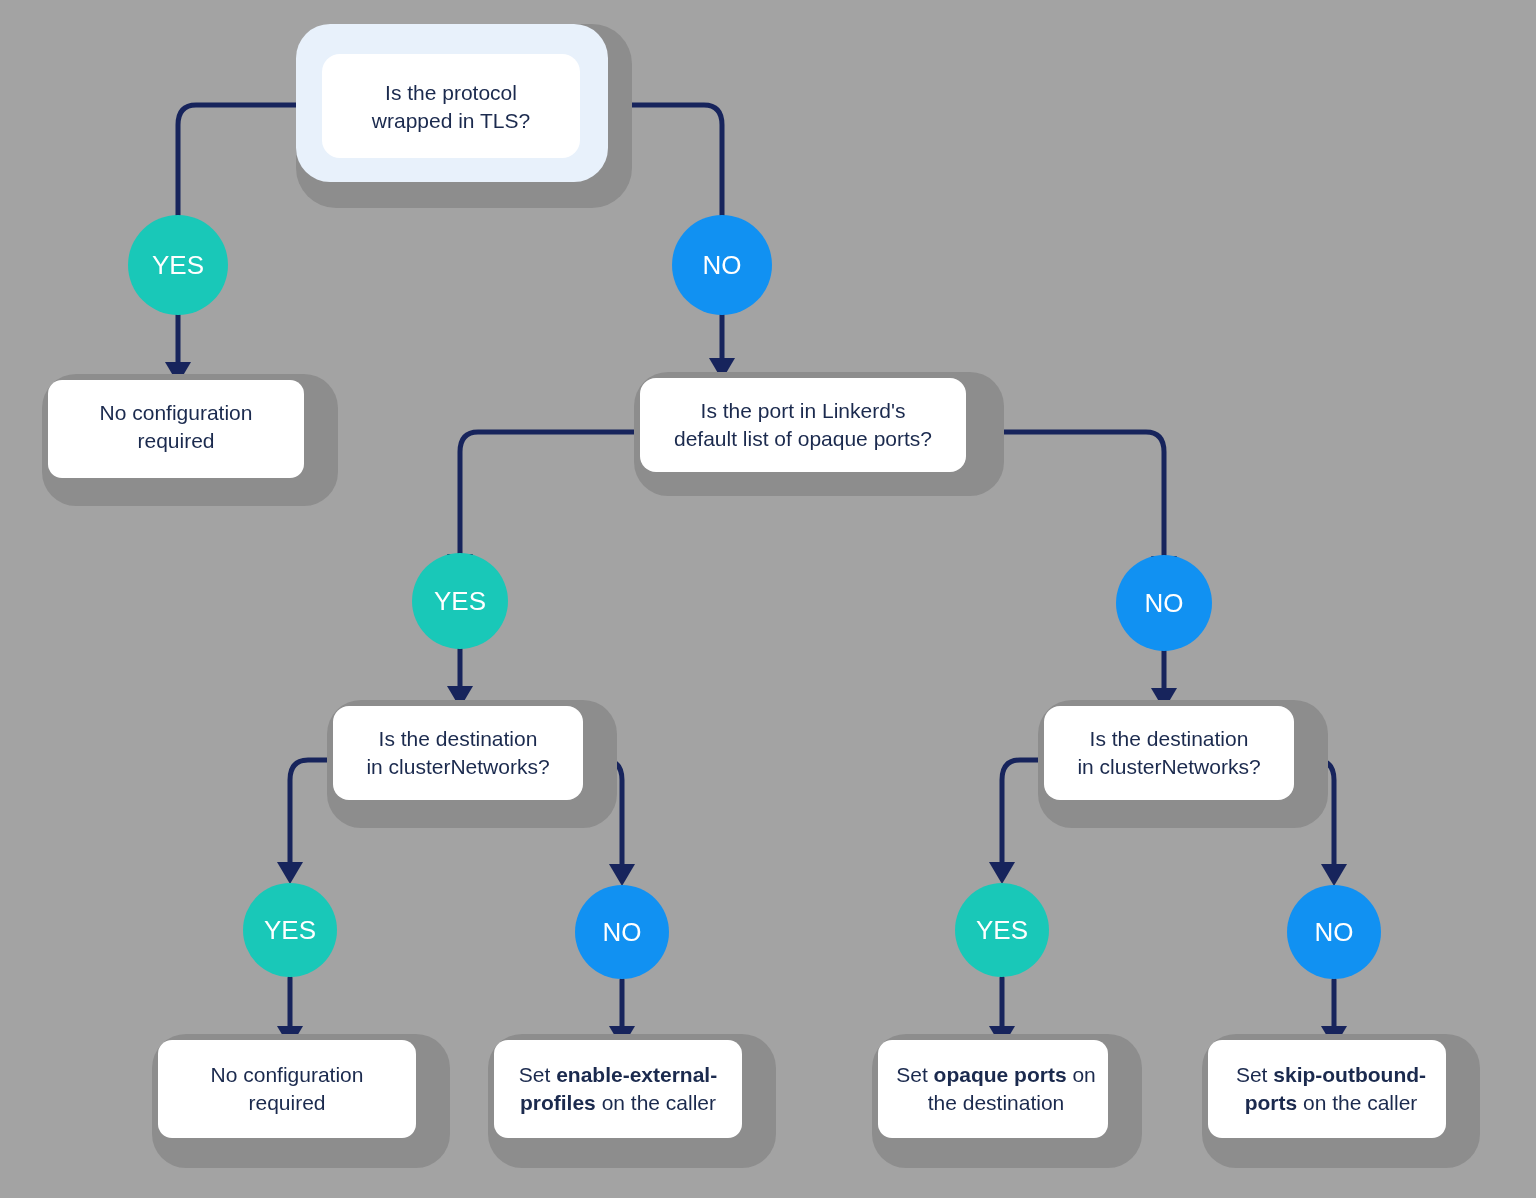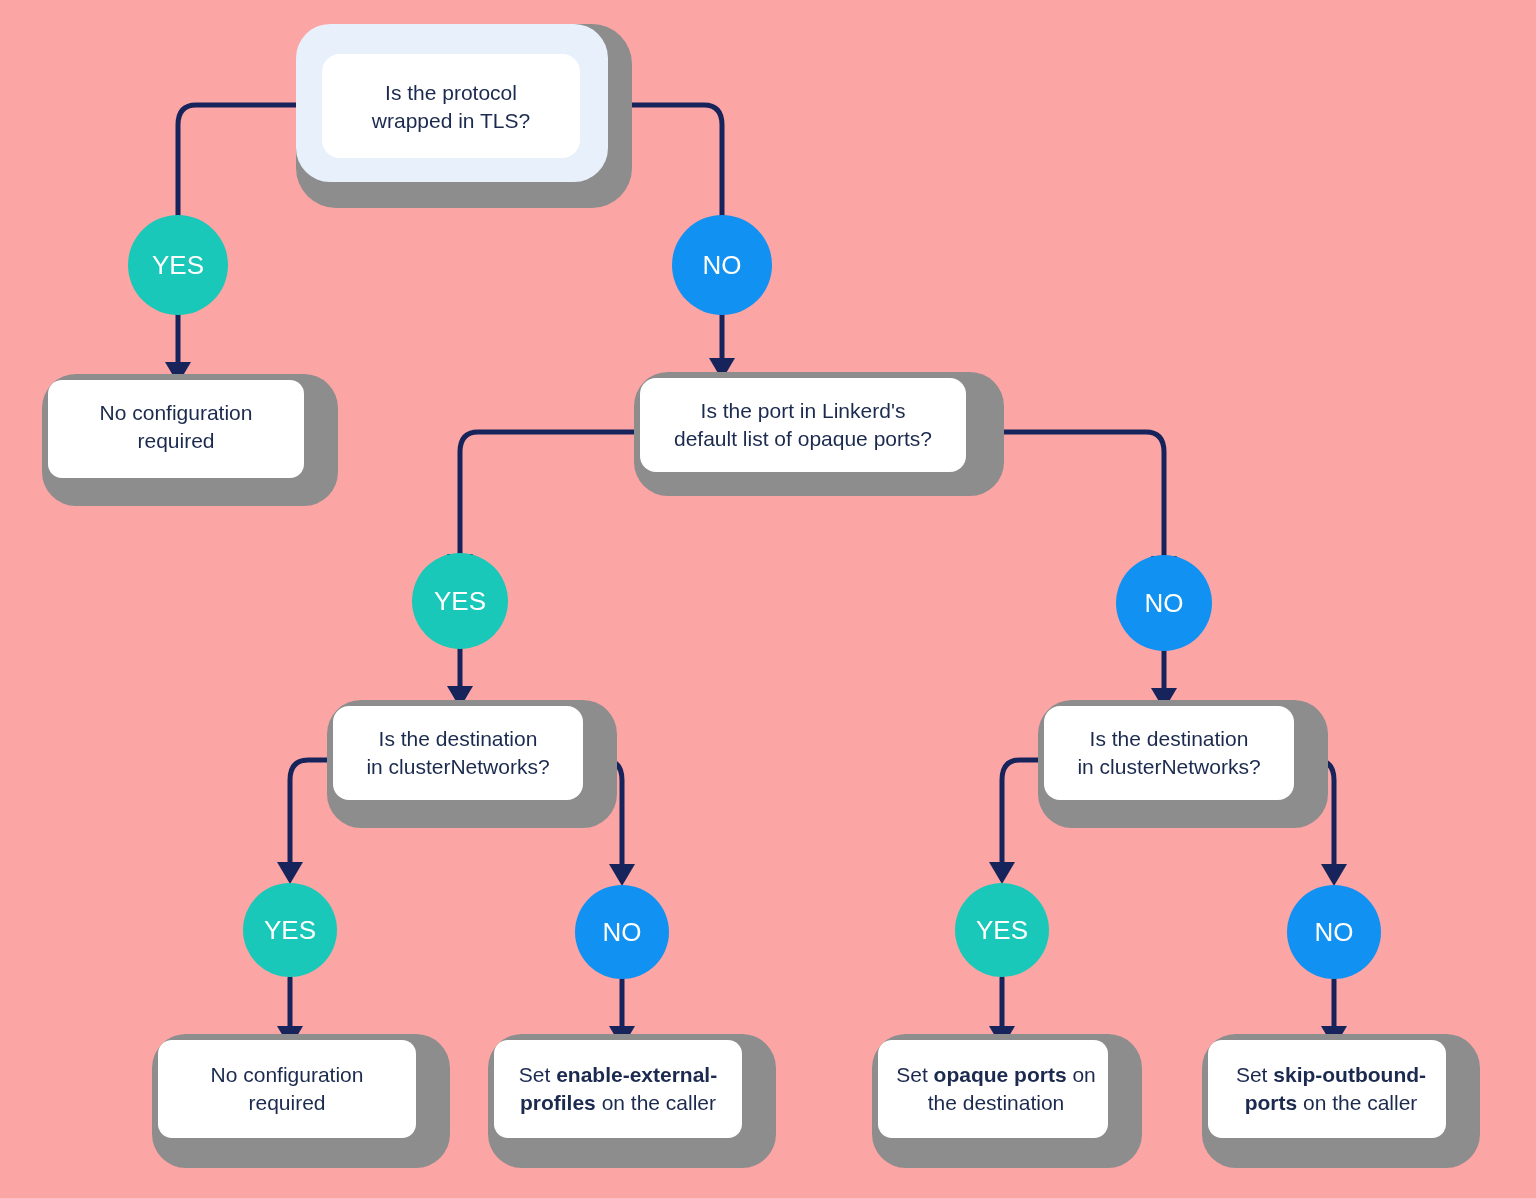--- a/index.html
+++ b/index.html
@@ -4,21 +4,21 @@
 <style>
   html, body {
     margin: 0;
     padding: 0;
     background: #000000;
   }
   #diagram-root {
     position: relative;
     width: 1536px;
     height: 1198px;
-    background: #fca5a5;
+    background: #a3a3a3;
     font-family: "Liberation Sans", sans-serif;
     overflow: hidden;
   }
   svg.flow-canvas {
     position: absolute;
     top: 0; left: 0;
     width: 1536px;
     height: 1198px;
   }
   .node-text {

